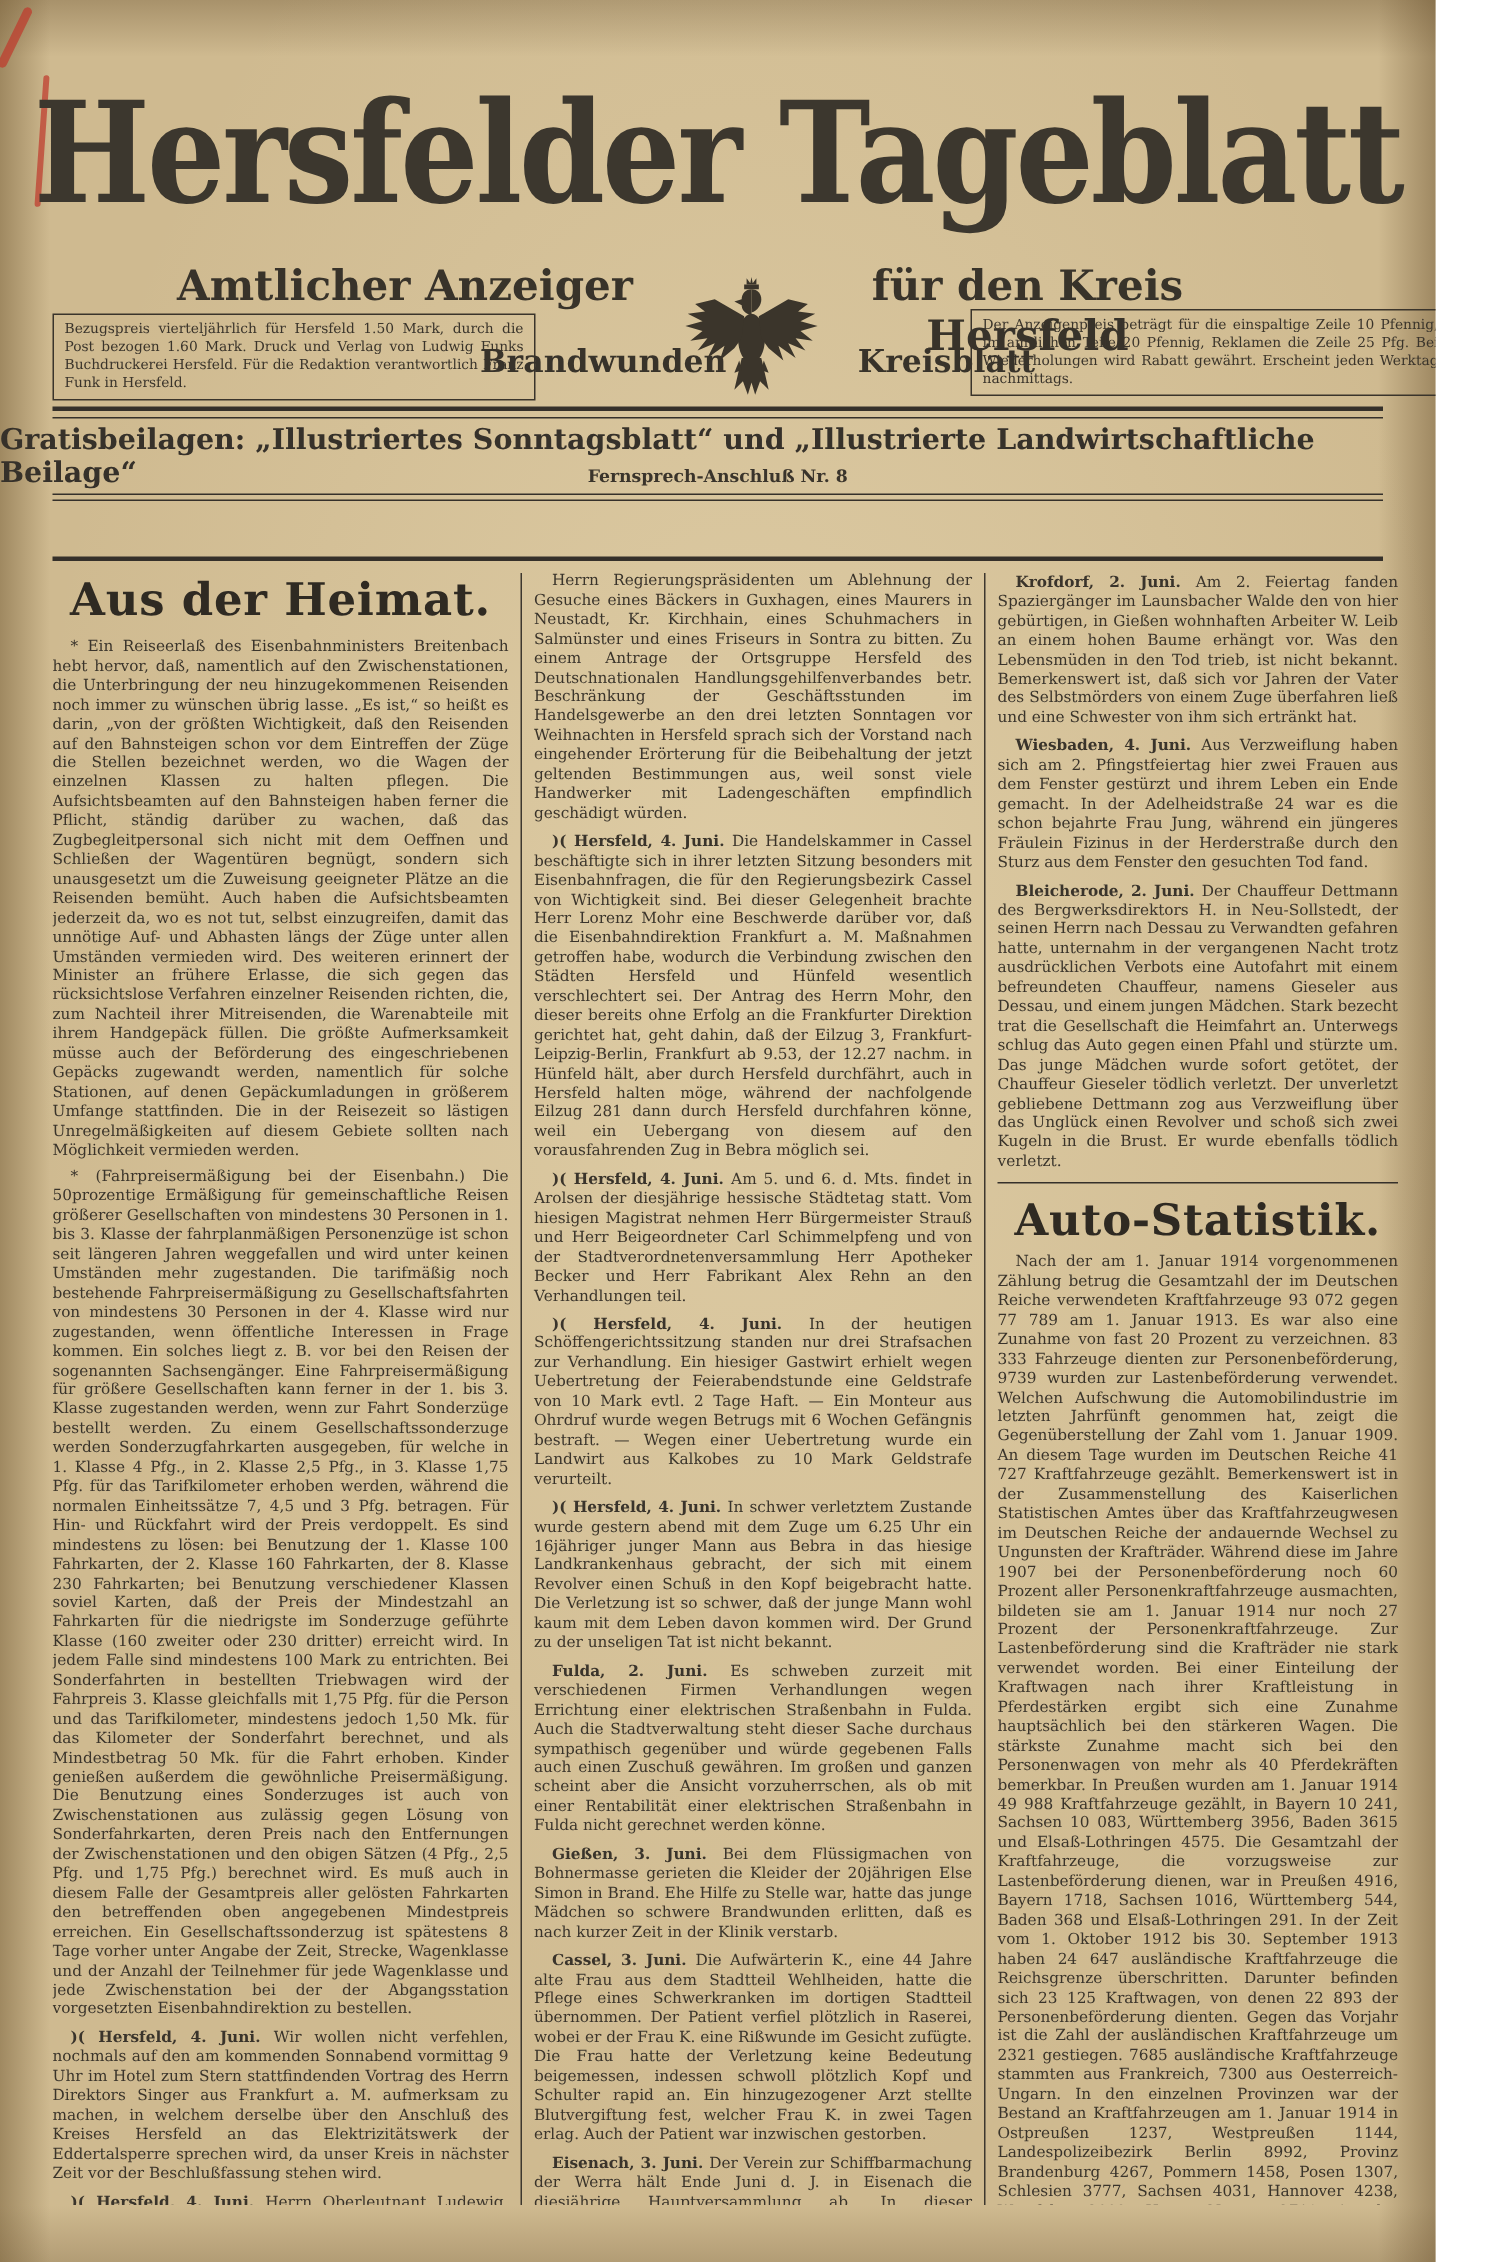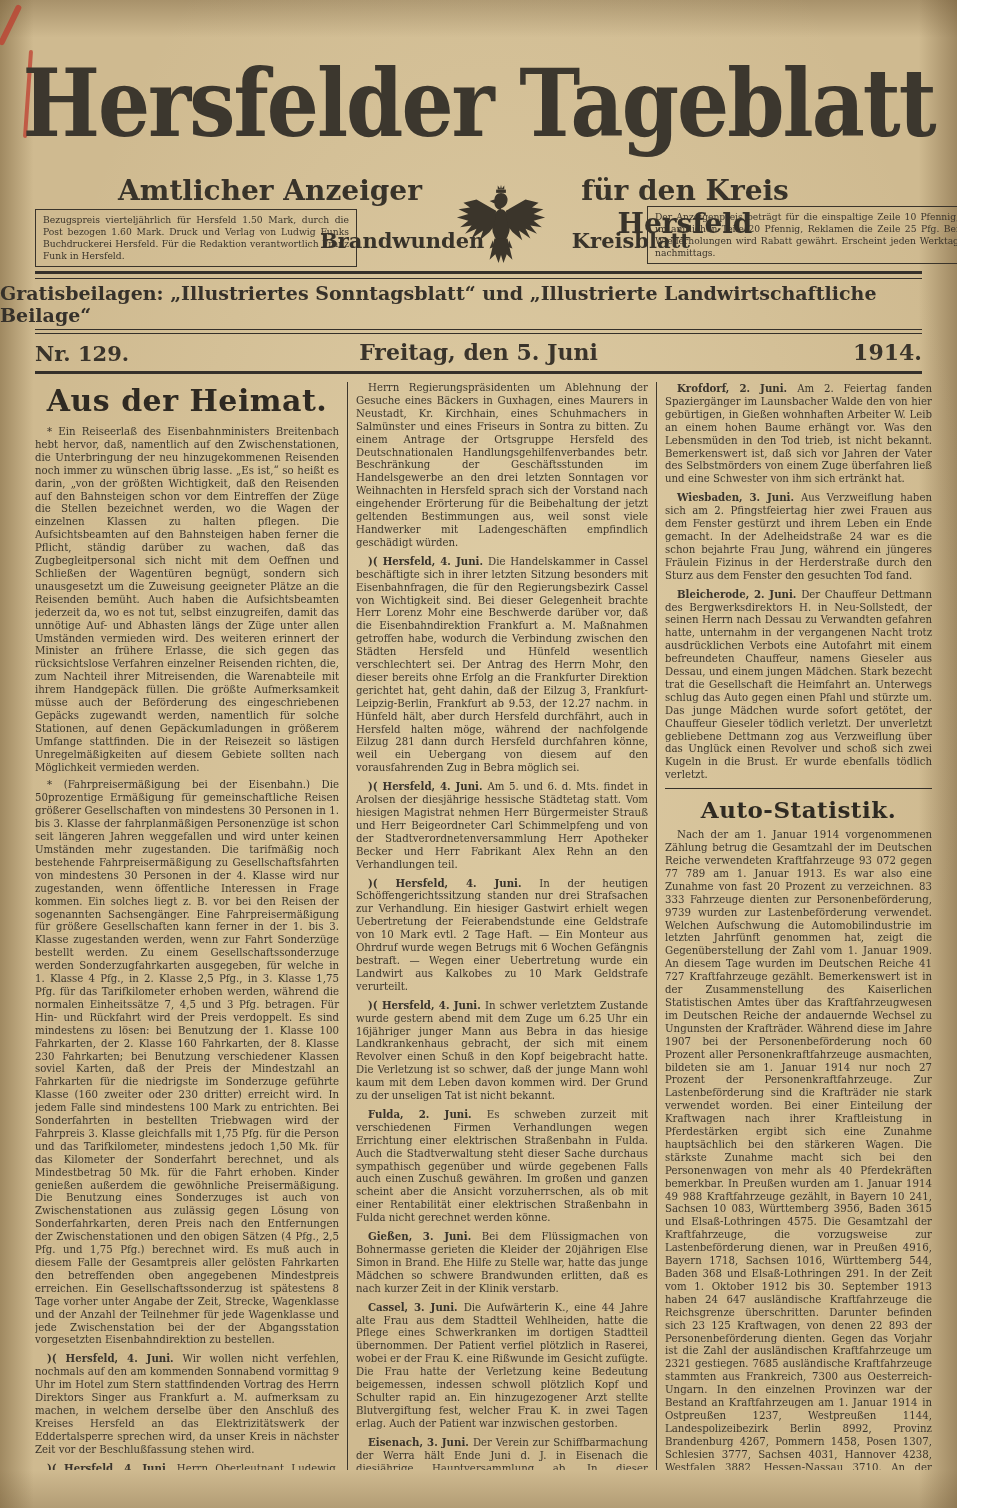--- a/index.html
+++ b/index.html
@@ -43,21 +43,21 @@
   .issue{position:absolute;left:0;top:2px;font-size:21px;font-weight:bold;}
   .date-center{position:absolute;left:0;right:0;text-align:center;font-size:22px;font-weight:bold;}
   .year{position:absolute;right:0;top:0;font-size:22px;font-weight:bold;}
   .ruleC{position:absolute;left:35px;right:35px;top:371px;border-top:3.5px solid #35302a;}
   .body{position:absolute;left:35px;right:25px;top:382px;height:1088px;display:flex;overflow:hidden;}
   .col{overflow:hidden;}
   .col1{width:304px;padding-right:8px;border-right:1px solid #3d372e;}
   .col2{width:292px;padding:0 8px;border-right:1px solid #3d372e;}
   .col3{flex:1;padding-left:8px;}
   .col h2{margin:1px 0 8px;text-align:center;font-size:30px;letter-spacing:.5px;color:#2f2a22;}
-  .col h2.h2b{font-size:23px;margin:5px 0 6px;}
+  .col h2.h2b{font-size:29px;margin:5px 0 6px;}
   .para{font-size:10.2px;line-height:12.9px;margin:0 0 5px;text-indent:12px;text-align:justify;}
   .lead{font-weight:bold;}
   .colrule{border-top:1.5px solid #35302a;margin:6px 0 7px;}
 </style>
 </head>
 <body>
 
 <div class="page">
 
   <div class="red-mark m1"></div>
@@ -90,28 +90,24 @@
     <polygon points="52,68 68,68 74,94 67,87 63,98 60,88 57,98 53,87 46,94"></polygon>
 
     <polygon points="50,70 46,80 52,78"></polygon>
     <polygon points="70,70 74,80 68,78"></polygon>
   </svg>
   <div class="center-name cn-right">Kreisblatt</div>
 
   <div class="ruleA"></div>
 
   <div class="gratis">Gratisbeilagen: „Illustriertes Sonntagsblatt“ und „Illustrierte Landwirtschaftliche Beilage“</div>
+  <div class="phone">Fernsprech-Anschluß Nr. 8</div>
 
   <div class="ruleB"></div>
 
-  <div class="dateline">
-    <span class="issue">Nr. 129.</span>
-    <span class="date-center">Freitag, den 5. Juni</span>
-    <span class="year">1914.</span>
-  </div>
 
   <div class="ruleC"></div>
 
   <div class="body">
     <div class="col col1">
       <h2>Aus der Heimat.</h2>
       <div>
           <p class="para">* Ein Reiseerlaß des Eisenbahnministers Breitenbach hebt hervor, daß, namentlich auf den Zwischenstationen, die Unterbringung der neu hinzugekommenen Reisenden noch immer zu wünschen übrig lasse. „Es ist,“ so heißt es darin, „von der größten Wichtigkeit, daß den Reisenden auf den Bahnsteigen schon vor dem Eintreffen der Züge die Stellen bezeichnet werden, wo die Wagen der einzelnen Klassen zu halten pflegen. Die Aufsichtsbeamten auf den Bahnsteigen haben ferner die Pflicht, ständig darüber zu wachen, daß das Zugbegleitpersonal sich nicht mit dem Oeffnen und Schließen der Wagentüren begnügt, sondern sich unausgesetzt um die Zuweisung geeigneter Plätze an die Reisenden bemüht. Auch haben die Aufsichtsbeamten jederzeit da, wo es not tut, selbst einzugreifen, damit das unnötige Auf- und Abhasten längs der Züge unter allen Umständen vermieden wird. Des weiteren erinnert der Minister an frühere Erlasse, die sich gegen das rücksichtslose Verfahren einzelner Reisenden richten, die, zum Nachteil ihrer Mitreisenden, die Warenabteile mit ihrem Handgepäck füllen. Die größte Aufmerksamkeit müsse auch der Beförderung des eingeschriebenen Gepäcks zugewandt werden, namentlich für solche Stationen, auf denen Gepäckumladungen in größerem Umfange stattfinden. Die in der Reisezeit so lästigen Unregelmäßigkeiten auf diesem Gebiete sollten nach Möglichkeit vermieden werden.</p>
           <p class="para">* (Fahrpreisermäßigung bei der Eisenbahn.) Die 50prozentige Ermäßigung für gemeinschaftliche Reisen größerer Gesellschaften von mindestens 30 Personen in 1. bis 3. Klasse der fahrplanmäßigen Personenzüge ist schon seit längeren Jahren weggefallen und wird unter keinen Umständen mehr zugestanden. Die tarifmäßig noch bestehende Fahrpreisermäßigung zu Gesellschaftsfahrten von mindestens 30 Personen in der 4. Klasse wird nur zugestanden, wenn öffentliche Interessen in Frage kommen. Ein solches liegt z. B. vor bei den Reisen der sogenannten Sachsengänger. Eine Fahrpreisermäßigung für größere Gesellschaften kann ferner in der 1. bis 3. Klasse zugestanden werden, wenn zur Fahrt Sonderzüge bestellt werden. Zu einem Gesellschaftssonderzuge werden Sonderzugfahrkarten ausgegeben, für welche in 1. Klasse 4 Pfg., in 2. Klasse 2,5 Pfg., in 3. Klasse 1,75 Pfg. für das Tarifkilometer erhoben werden, während die normalen Einheitssätze 7, 4,5 und 3 Pfg. betragen. Für Hin- und Rückfahrt wird der Preis verdoppelt. Es sind mindestens zu lösen: bei Benutzung der 1. Klasse 100 Fahrkarten, der 2. Klasse 160 Fahrkarten, der 8. Klasse 230 Fahrkarten; bei Benutzung verschiedener Klassen soviel Karten, daß der Preis der Mindestzahl an Fahrkarten für die niedrigste im Sonderzuge geführte Klasse (160 zweiter oder 230 dritter) erreicht wird. In jedem Falle sind mindestens 100 Mark zu entrichten. Bei Sonderfahrten in bestellten Triebwagen wird der Fahrpreis 3. Klasse gleichfalls mit 1,75 Pfg. für die Person und das Tarifkilometer, mindestens jedoch 1,50 Mk. für das Kilometer der Sonderfahrt berechnet, und als Mindestbetrag 50 Mk. für die Fahrt erhoben. Kinder genießen außerdem die gewöhnliche Preisermäßigung. Die Benutzung eines Sonderzuges ist auch von Zwischenstationen aus zulässig gegen Lösung von Sonderfahrkarten, deren Preis nach den Entfernungen der Zwischenstationen und den obigen Sätzen (4 Pfg., 2,5 Pfg. und 1,75 Pfg.) berechnet wird. Es muß auch in diesem Falle der Gesamtpreis aller gelösten Fahrkarten den betreffenden oben angegebenen Mindestpreis erreichen. Ein Gesellschaftssonderzug ist spätestens 8 Tage vorher unter Angabe der Zeit, Strecke, Wagenklasse und der Anzahl der Teilnehmer für jede Wagenklasse und jede Zwischenstation bei der der Abgangsstation vorgesetzten Eisenbahndirektion zu bestellen.</p>
           <p class="para"><span class="lead">)( Hersfeld, 4. Juni. </span>Wir wollen nicht verfehlen, nochmals auf den am kommenden Sonnabend vormittag 9 Uhr im Hotel zum Stern stattfindenden Vortrag des Herrn Direktors Singer aus Frankfurt a. M. aufmerksam zu machen, in welchem derselbe über den Anschluß des Kreises Hersfeld an das Elektrizitätswerk der Eddertalsperre sprechen wird, da unser Kreis in nächster Zeit vor der Beschlußfassung stehen wird.</p>
@@ -127,21 +123,21 @@
           <p class="para"><span class="lead">)( Hersfeld, 4. Juni. </span>In schwer verletztem Zustande wurde gestern abend mit dem Zuge um 6.25 Uhr ein 16jähriger junger Mann aus Bebra in das hiesige Landkrankenhaus gebracht, der sich mit einem Revolver einen Schuß in den Kopf beigebracht hatte. Die Verletzung ist so schwer, daß der junge Mann wohl kaum mit dem Leben davon kommen wird. Der Grund zu der unseligen Tat ist nicht bekannt.</p>
           <p class="para"><span class="lead">Fulda, 2. Juni. </span>Es schweben zurzeit mit verschiedenen Firmen Verhandlungen wegen Errichtung einer elektrischen Straßenbahn in Fulda. Auch die Stadtverwaltung steht dieser Sache durchaus sympathisch gegenüber und würde gegebenen Falls auch einen Zuschuß gewähren. Im großen und ganzen scheint aber die Ansicht vorzuherrschen, als ob mit einer Rentabilität einer elektrischen Straßenbahn in Fulda nicht gerechnet werden könne.</p>
           <p class="para"><span class="lead">Gießen, 3. Juni. </span>Bei dem Flüssigmachen von Bohnermasse gerieten die Kleider der 20jährigen Else Simon in Brand. Ehe Hilfe zu Stelle war, hatte das junge Mädchen so schwere Brandwunden erlitten, daß es nach kurzer Zeit in der Klinik verstarb.</p>
           <p class="para"><span class="lead">Cassel, 3. Juni. </span>Die Aufwärterin K., eine 44 Jahre alte Frau aus dem Stadtteil Wehlheiden, hatte die Pflege eines Schwerkranken im dortigen Stadtteil übernommen. Der Patient verfiel plötzlich in Raserei, wobei er der Frau K. eine Rißwunde im Gesicht zufügte. Die Frau hatte der Verletzung keine Bedeutung beigemessen, indessen schwoll plötzlich Kopf und Schulter rapid an. Ein hinzugezogener Arzt stellte Blutvergiftung fest, welcher Frau K. in zwei Tagen erlag. Auch der Patient war inzwischen gestorben.</p>
           <p class="para"><span class="lead">Eisenach, 3. Juni. </span>Der Verein zur Schiffbarmachung der Werra hält Ende Juni d. J. in Eisenach die diesjährige Hauptversammlung ab. In dieser Versammlung, die Senator Meyer, Hameln, leitet, sollen u. a. die wirtschaftlichen Berechnungen über die fertiggestellten Werrakanalisations- und Talsperren-Projekte zum Abschluß gebracht werden. Nachdem Preußen für die Schiffbarmachung der Weser und Werra 10 000 Mk. zur Verfügung gestellt hat, soll nunmehr auch die Errichtung einer oder mehrerer Talsperren im Gebiet der oberen Werra in Angriff genommen werden. Man sieht der diesmaligen Tagung des Vereins zur Schiffbarmachung der Werra mit besonderer Spannung entgegen.</p>
         </div>
     </div>
     <div class="col col3">
       <div>
           <p class="para"><span class="lead">Krofdorf, 2. Juni. </span>Am 2. Feiertag fanden Spaziergänger im Launsbacher Walde den von hier gebürtigen, in Gießen wohnhaften Arbeiter W. Leib an einem hohen Baume erhängt vor. Was den Lebensmüden in den Tod trieb, ist nicht bekannt. Bemerkenswert ist, daß sich vor Jahren der Vater des Selbstmörders von einem Zuge überfahren ließ und eine Schwester von ihm sich ertränkt hat.</p>
-          <p class="para"><span class="lead">Wiesbaden, 3. Juni. </span>Aus Verzweiflung haben sich am 2. Pfingstfeiertag hier zwei Frauen aus dem Fenster gestürzt und ihrem Leben ein Ende gemacht. In der Adelheidstraße 24 war es die schon bejahrte Frau Jung, während ein jüngeres Fräulein Fizinus in der Herderstraße durch den Sturz aus dem Fenster den gesuchten Tod fand.</p>
+          <p class="para"><span class="lead">Wiesbaden, 4. Juni. </span>Aus Verzweiflung haben sich am 2. Pfingstfeiertag hier zwei Frauen aus dem Fenster gestürzt und ihrem Leben ein Ende gemacht. In der Adelheidstraße 24 war es die schon bejahrte Frau Jung, während ein jüngeres Fräulein Fizinus in der Herderstraße durch den Sturz aus dem Fenster den gesuchten Tod fand.</p>
           <p class="para"><span class="lead">Bleicherode, 2. Juni. </span>Der Chauffeur Dettmann des Bergwerksdirektors H. in Neu-Sollstedt, der seinen Herrn nach Dessau zu Verwandten gefahren hatte, unternahm in der vergangenen Nacht trotz ausdrücklichen Verbots eine Autofahrt mit einem befreundeten Chauffeur, namens Gieseler aus Dessau, und einem jungen Mädchen. Stark bezecht trat die Gesellschaft die Heimfahrt an. Unterwegs schlug das Auto gegen einen Pfahl und stürzte um. Das junge Mädchen wurde sofort getötet, der Chauffeur Gieseler tödlich verletzt. Der unverletzt gebliebene Dettmann zog aus Verzweiflung über das Unglück einen Revolver und schoß sich zwei Kugeln in die Brust. Er wurde ebenfalls tödlich verletzt.</p>
         </div>
       <div class="colrule"></div>
       <h2 class="h2b">Auto-Statistik.</h2>
       <div>
           <p class="para">Nach der am 1. Januar 1914 vorgenommenen Zählung betrug die Gesamtzahl der im Deutschen Reiche verwendeten Kraftfahrzeuge 93 072 gegen 77 789 am 1. Januar 1913. Es war also eine Zunahme von fast 20 Prozent zu verzeichnen. 83 333 Fahrzeuge dienten zur Personenbeförderung, 9739 wurden zur Lastenbeförderung verwendet. Welchen Aufschwung die Automobilindustrie im letzten Jahrfünft genommen hat, zeigt die Gegenüberstellung der Zahl vom 1. Januar 1909. An diesem Tage wurden im Deutschen Reiche 41 727 Kraftfahrzeuge gezählt. Bemerkenswert ist in der Zusammenstellung des Kaiserlichen Statistischen Amtes über das Kraftfahrzeugwesen im Deutschen Reiche der andauernde Wechsel zu Ungunsten der Krafträder. Während diese im Jahre 1907 bei der Personenbeförderung noch 60 Prozent aller Personenkraftfahrzeuge ausmachten, bildeten sie am 1. Januar 1914 nur noch 27 Prozent der Personenkraftfahrzeuge. Zur Lastenbeförderung sind die Krafträder nie stark verwendet worden. Bei einer Einteilung der Kraftwagen nach ihrer Kraftleistung in Pferdestärken ergibt sich eine Zunahme hauptsächlich bei den stärkeren Wagen. Die stärkste Zunahme macht sich bei den Personenwagen von mehr als 40 Pferdekräften bemerkbar. In Preußen wurden am 1. Januar 1914 49 988 Kraftfahrzeuge gezählt, in Bayern 10 241, Sachsen 10 083, Württemberg 3956, Baden 3615 und Elsaß-Lothringen 4575. Die Gesamtzahl der Kraftfahrzeuge, die vorzugsweise zur Lastenbeförderung dienen, war in Preußen 4916, Bayern 1718, Sachsen 1016, Württemberg 544, Baden 368 und Elsaß-Lothringen 291. In der Zeit vom 1. Oktober 1912 bis 30. September 1913 haben 24 647 ausländische Kraftfahrzeuge die Reichsgrenze überschritten. Darunter befinden sich 23 125 Kraftwagen, von denen 22 893 der Personenbeförderung dienten. Gegen das Vorjahr ist die Zahl der ausländischen Kraftfahrzeuge um 2321 gestiegen. 7685 ausländische Kraftfahrzeuge stammten aus Frankreich, 7300 aus Oesterreich-Ungarn. In den einzelnen Provinzen war der Bestand an Kraftfahrzeugen am 1. Januar 1914 in Ostpreußen 1237, Westpreußen 1144, Landespolizeibezirk Berlin 8992, Provinz Brandenburg 4267, Pommern 1458, Posen 1307, Schlesien 3777, Sachsen 4031, Hannover 4238, Westfalen 3882, Hessen-Nassau 3710. An der Spitze steht wiederum wie in den früheren Jahren die Rheinprovinz, sie überragt selbst den Landespolizeibezirk Berlin. Es wurden gezählt in der Rheinprovinz am 1. Januar 1914 9576 Kraftfahrzeuge gegen 7762 im Vorjahre. Der Zuwachs beträgt somit 1814 oder 23,4 Prozent. In Preußen standen von den vorzugsweise zur Personenbeförderung dienenden Kraftfahrzeugen 762 im Dienste öffentlicher Behörden (Post-, Heeres-, Marine-, Gemeindeverwaltungen usw.) Für den öffentlichen Fuhrverkehr fanden Verwendung in Preußen 4947 Droschken und 490 Omnibusse, für die Zwecke des Handelsgewerbes und sonstiger Gewerbebetriebe dienen 16 630 Kraftfahrzeuge. Recht beträchtlich ist auch die Zahl der am 1. Januar 1914 ermittelten Kraftfahrzeuge, die für Sport- und Vergnügungszwecke gehalten wurden. Deren Zahl belief sich in Preußen auf 16 537.</p>
         </div>
 
     </div>
   </div>

